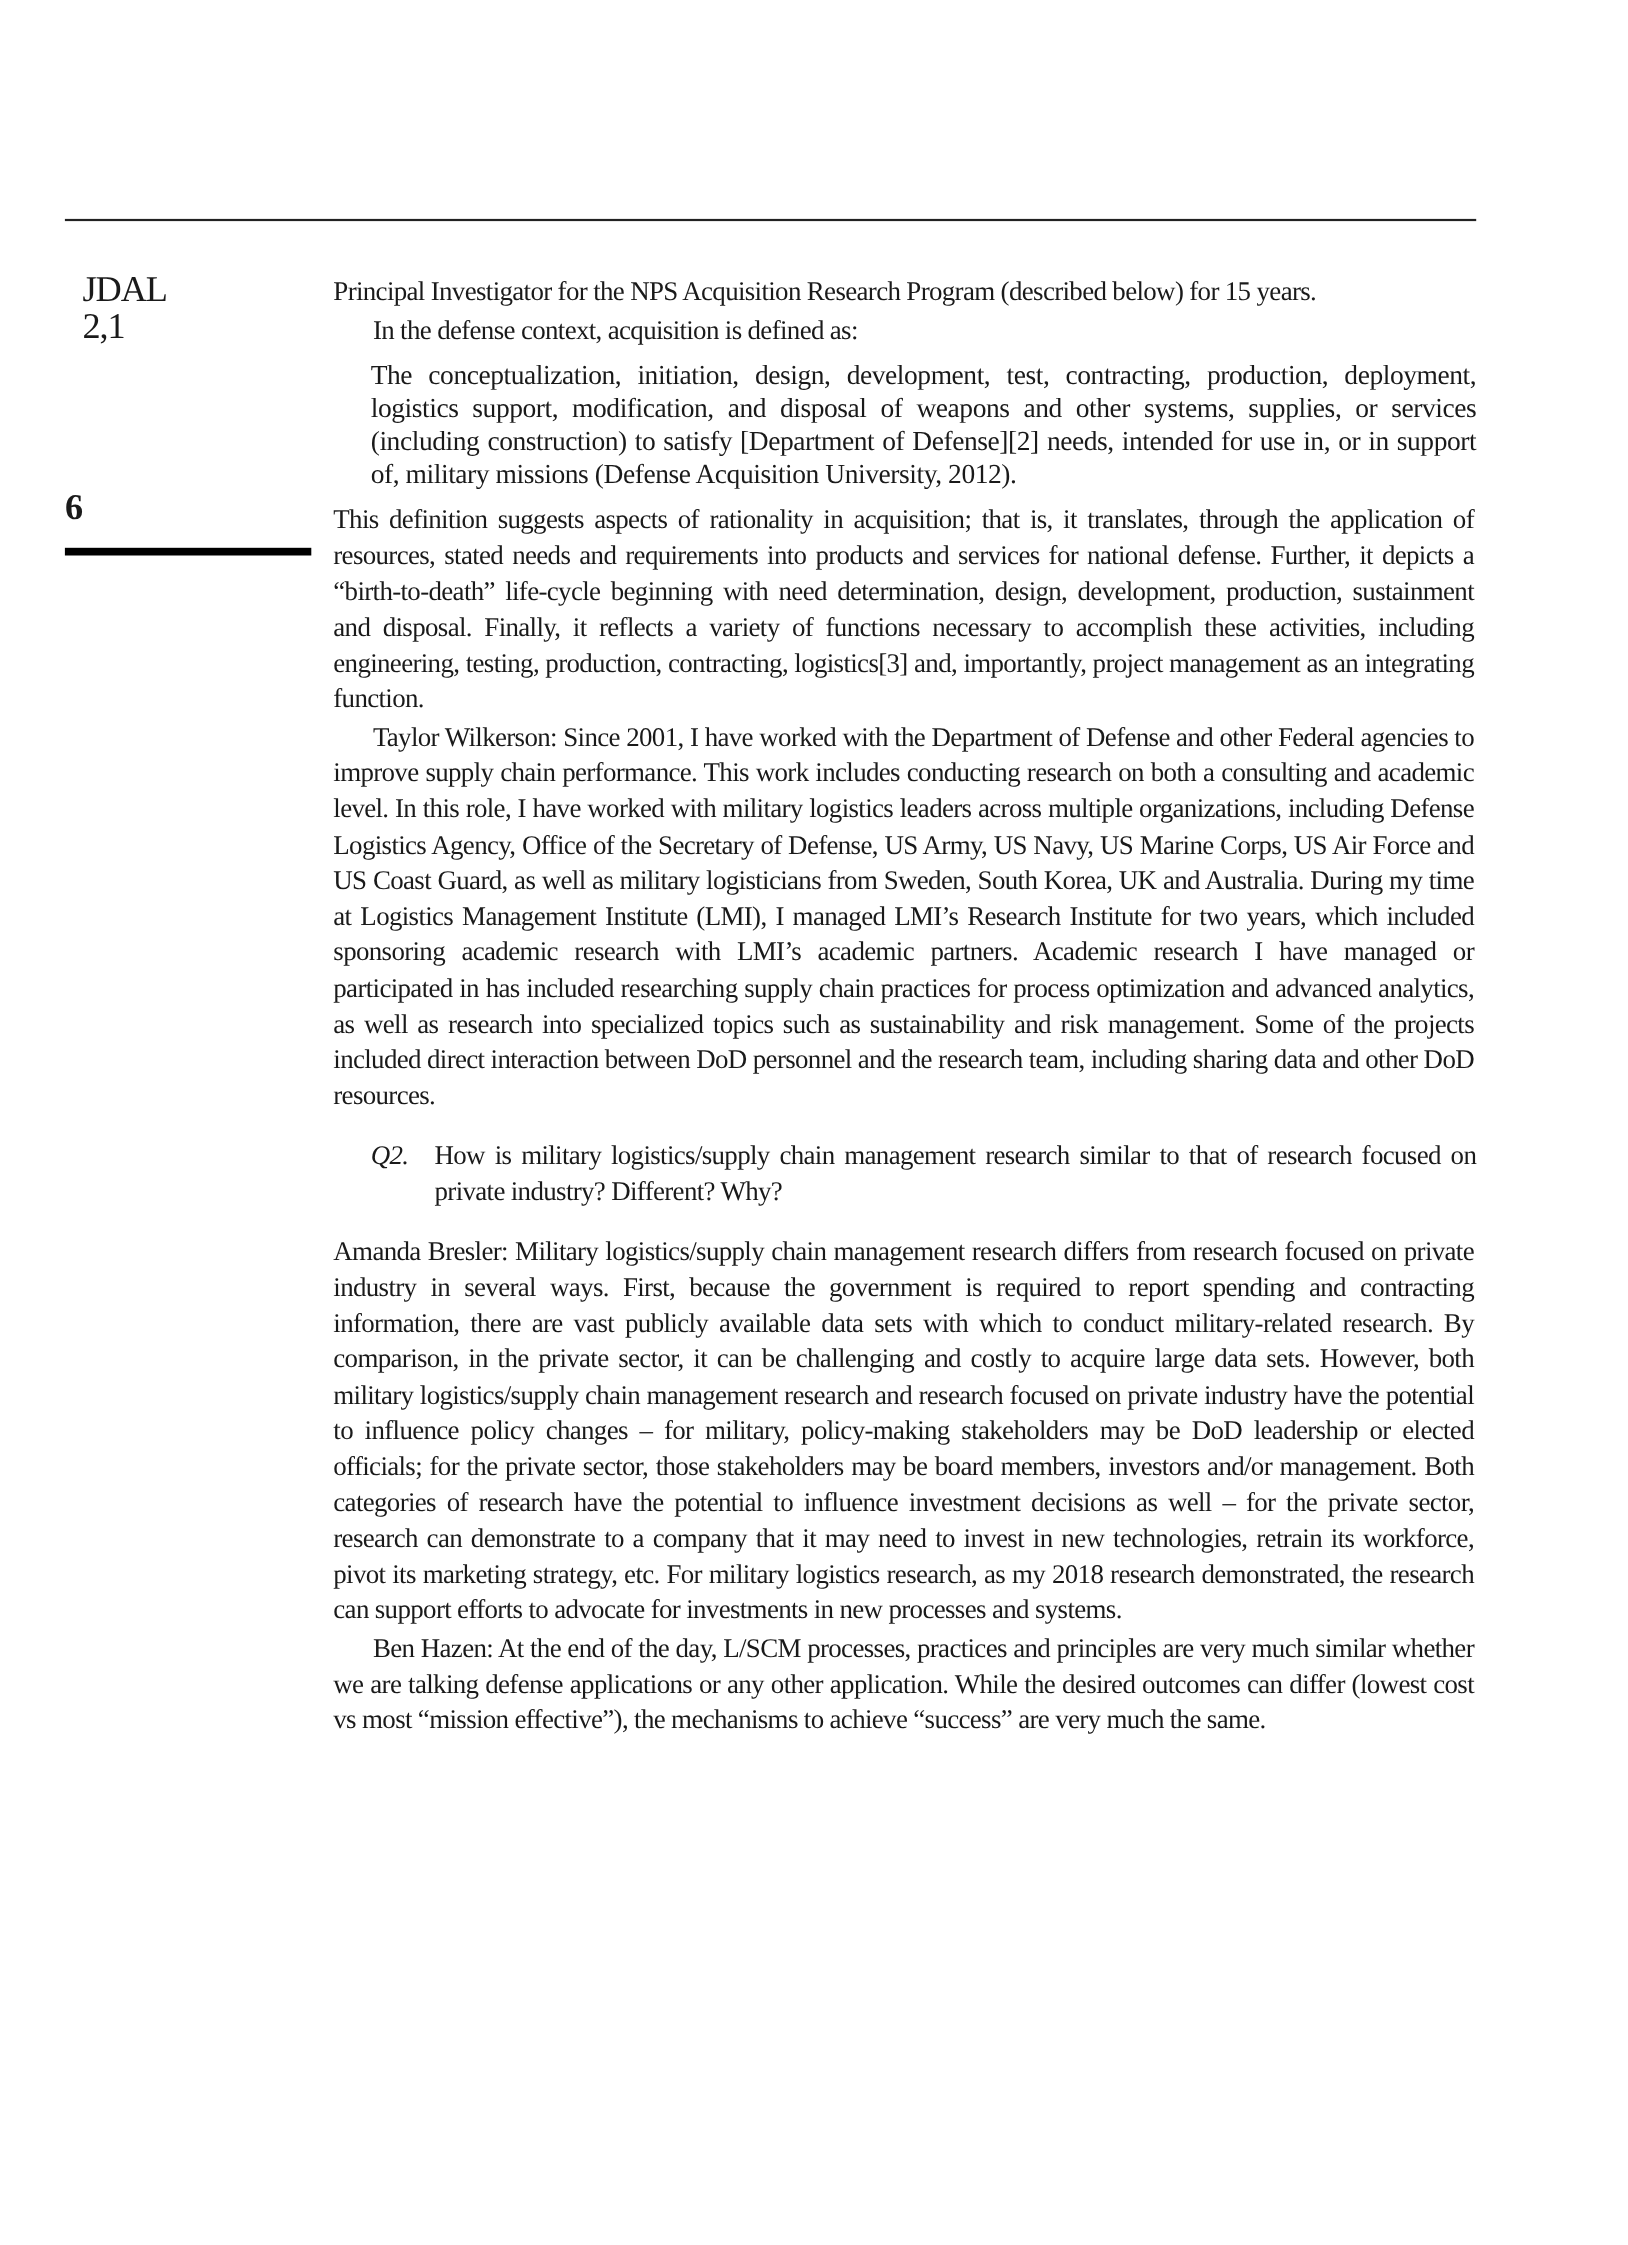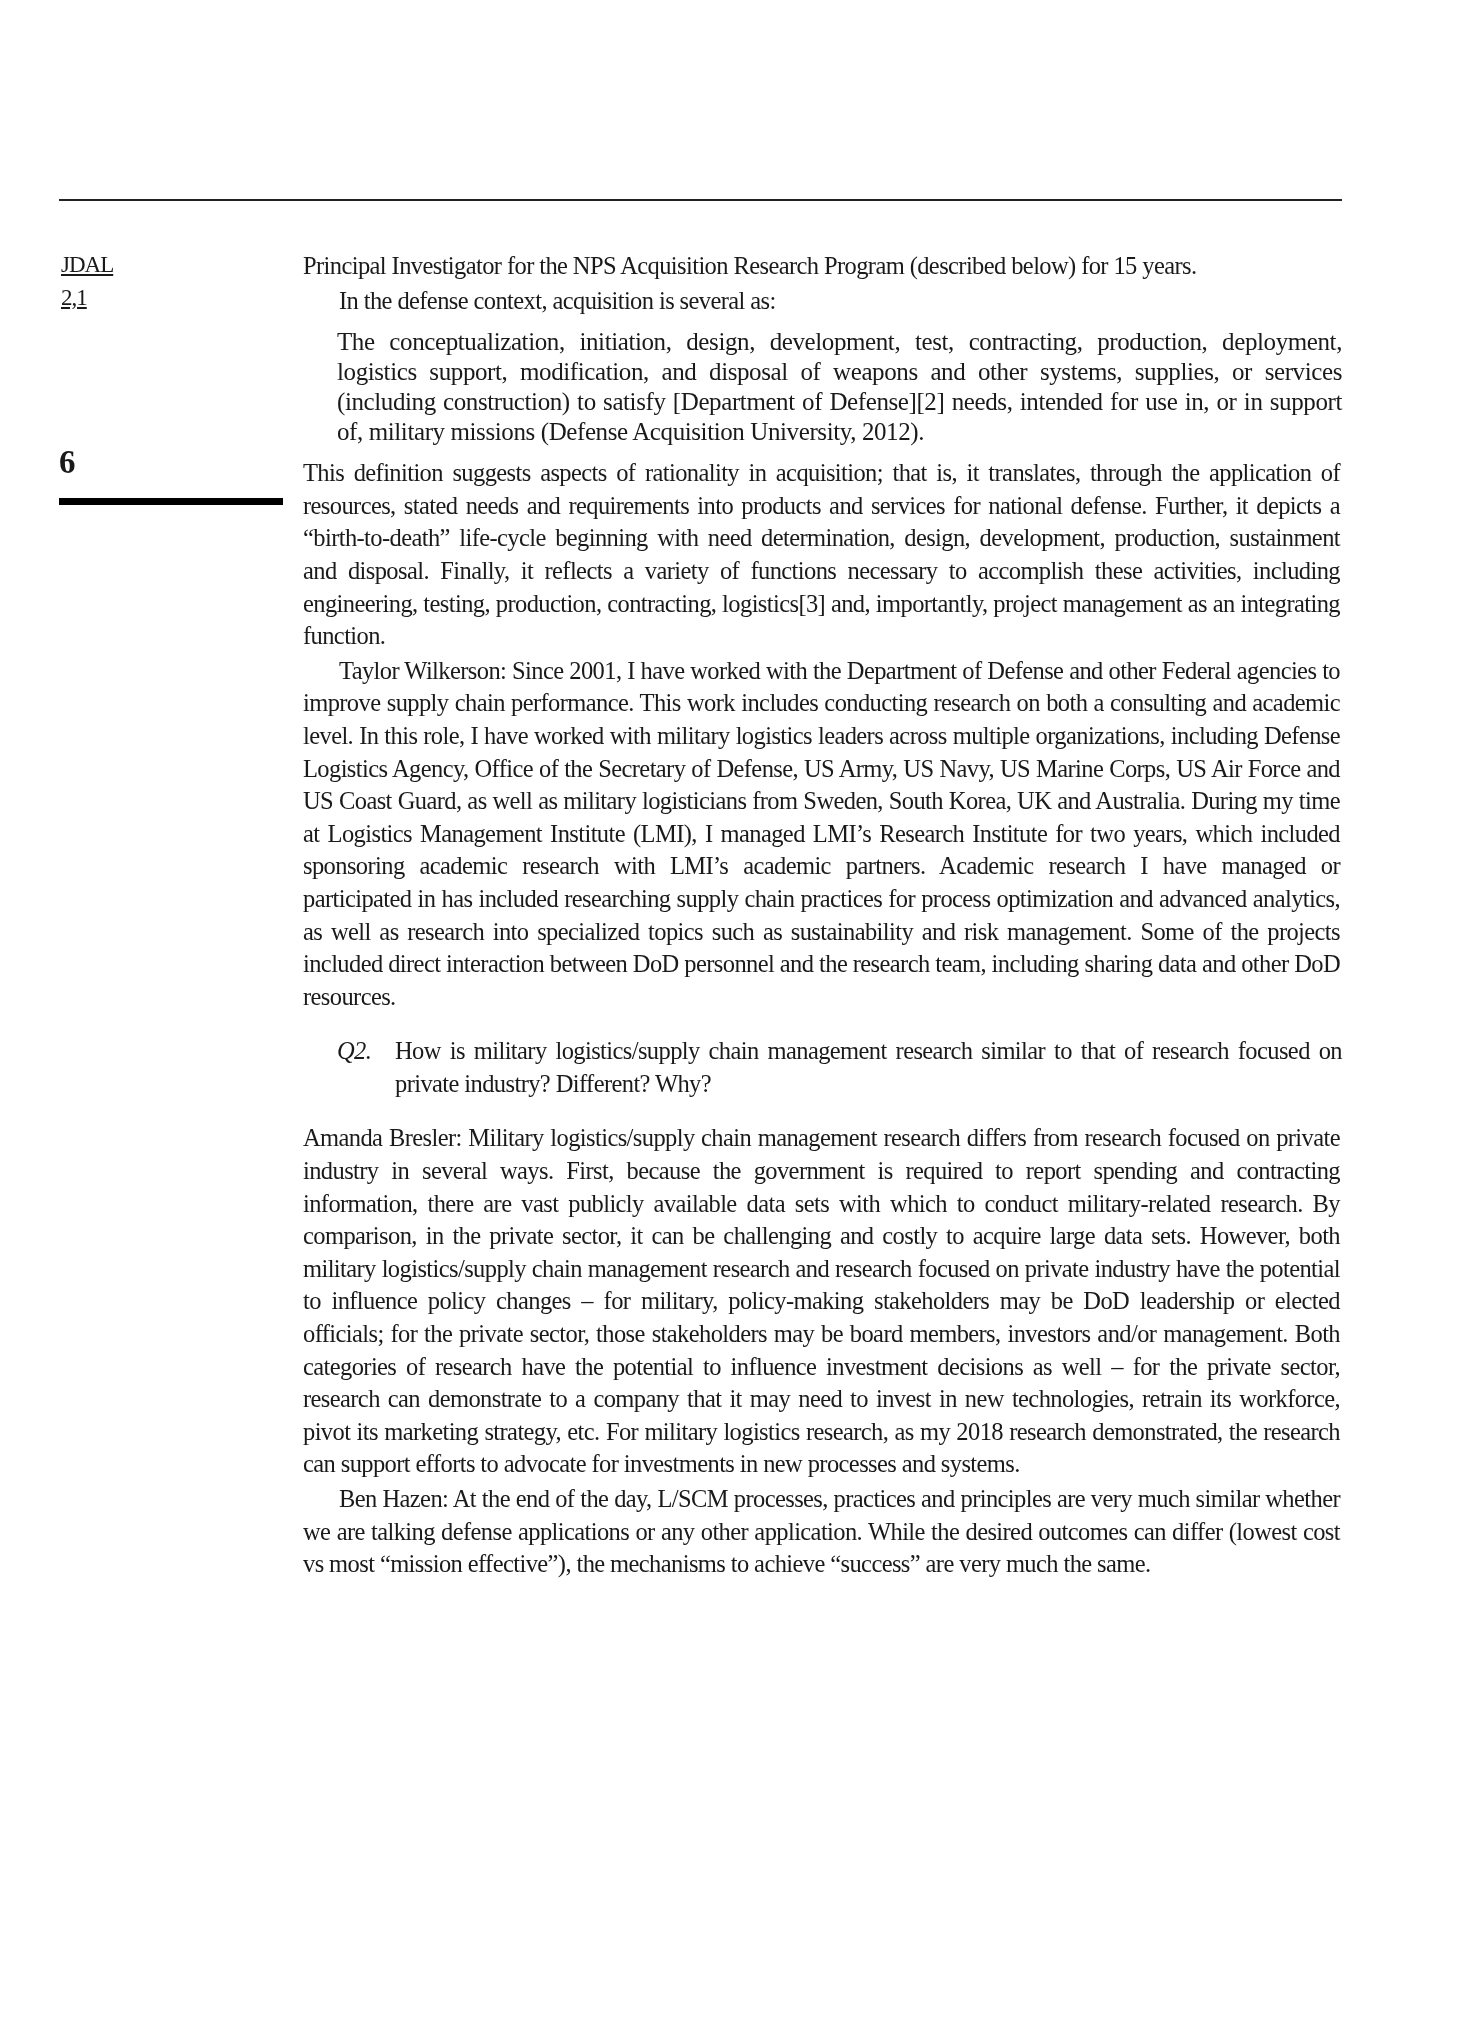--- a/index.html
+++ b/index.html
@@ -1,19 +1,19 @@
 <!DOCTYPE html>
 <html><head>
 <meta charset="utf-8">
 <style>
   html, body { margin:0; padding:0; background:#fff; }
   body { width:1480px; height:2041px; position:relative; overflow:hidden;
          font-family:"Liberation Serif", "DejaVu Serif", serif; color:#1a1a1a; }
   .top-rule { position:absolute; left:59px; top:199px; width:1283px; height:2px; background:#222; }
-  .journal { position:absolute; left:61px; top:248px; font-size:23px; line-height:33px; letter-spacing:-1px;text-decoration:underline; }
+  .journal { position:absolute; left:75px; top:248px; font-size:33px; line-height:33px; letter-spacing:-1px; }
   .page-num { position:absolute; left:59px; top:444px; font-size:33px; font-weight:bold; }
   .thick-rule { position:absolute; left:59px; width:224px; top:498px; height:7px; background:#000; }
   .col { position:absolute; left:301px; width:1041px; top:248px; font-size:24.5px; line-height:32.6px;
          text-align:justify; letter-spacing:-0.6px; }
   .col p { margin:2px; }
   .ind { text-indent:36px; }
   .quote { margin:10px 0 10px 36px !important; font-size:25px; line-height:30px; letter-spacing:-0.4px; }
   .q { margin:22px 0 22px 36px !important; padding-left:58px; text-indent:-58px; }
   .q i { display:inline-block; width:58px; text-indent:0;font-family:Liberation Serif, serif; }
 </style>
@@ -23,20 +23,20 @@
 <div class="top-rule"></div>
 <div class="journal">
   <div>JDAL</div>
   <div>2,1</div>
 </div>
 <div class="page-num">6</div>
 <div class="thick-rule"></div>
 
 <div class="col">
   <p>Principal Investigator for the NPS Acquisition Research Program (described below) for 15 years.</p>
-  <p class="ind">In the defense context, acquisition is several as:</p>
+  <p class="ind">In the defense context, acquisition is defined as:</p>
   <p class="quote">The conceptualization, initiation, design, development, test, contracting, production, deployment, logistics support, modification, and disposal of weapons and other systems, supplies, or services (including construction) to satisfy [Department of Defense][2] needs, intended for use in, or in support of, military missions (Defense Acquisition University, 2012).</p>
   <p>This definition suggests aspects of rationality in acquisition; that is, it translates, through the application of resources, stated needs and requirements into products and services for national defense. Further, it depicts a “birth-to-death” life-cycle beginning with need determination, design, development, production, sustainment and disposal. Finally, it reflects a variety of functions necessary to accomplish these activities, including engineering, testing, production, contracting, logistics[3] and, importantly, project management as an integrating function.</p>
   <p class="ind">Taylor Wilkerson: Since 2001, I have worked with the Department of Defense and other Federal agencies to improve supply chain performance. This work includes conducting research on both a consulting and academic level. In this role, I have worked with military logistics leaders across multiple organizations, including Defense Logistics Agency, Office of the Secretary of Defense, US Army, US Navy, US Marine Corps, US Air Force and US Coast Guard, as well as military logisticians from Sweden, South Korea, UK and Australia. During my time at Logistics Management Institute (LMI), I managed LMI’s Research Institute for two years, which included sponsoring academic research with LMI’s academic partners. Academic research I have managed or participated in has included researching supply chain practices for process optimization and advanced analytics, as well as research into specialized topics such as sustainability and risk management. Some of the projects included direct interaction between DoD personnel and the research team, including sharing data and other DoD resources.</p>
   <p class="q"><i>Q2.</i><span>How is military logistics/supply chain management research similar to that of research focused on private industry? Different? Why?</span></p>
   <p>Amanda Bresler: Military logistics/supply chain management research differs from research focused on private industry in several ways. First, because the government is required to report spending and contracting information, there are vast publicly available data sets with which to conduct military-related research. By comparison, in the private sector, it can be challenging and costly to acquire large data sets. However, both military logistics/supply chain management research and research focused on private industry have the potential to influence policy changes – for military, policy-making stakeholders may be DoD leadership or elected officials; for the private sector, those stakeholders may be board members, investors and/or management. Both categories of research have the potential to influence investment decisions as well – for the private sector, research can demonstrate to a company that it may need to invest in new technologies, retrain its workforce, pivot its marketing strategy, etc. For military logistics research, as my 2018 research demonstrated, the research can support efforts to advocate for investments in new processes and systems.</p>
   <p class="ind">Ben Hazen: At the end of the day, L/SCM processes, practices and principles are very much similar whether we are talking defense applications or any other application. While the desired outcomes can differ (lowest cost vs most “mission effective”), the mechanisms to achieve “success” are very much the same.</p>
 </div>
 
 </body></html>

